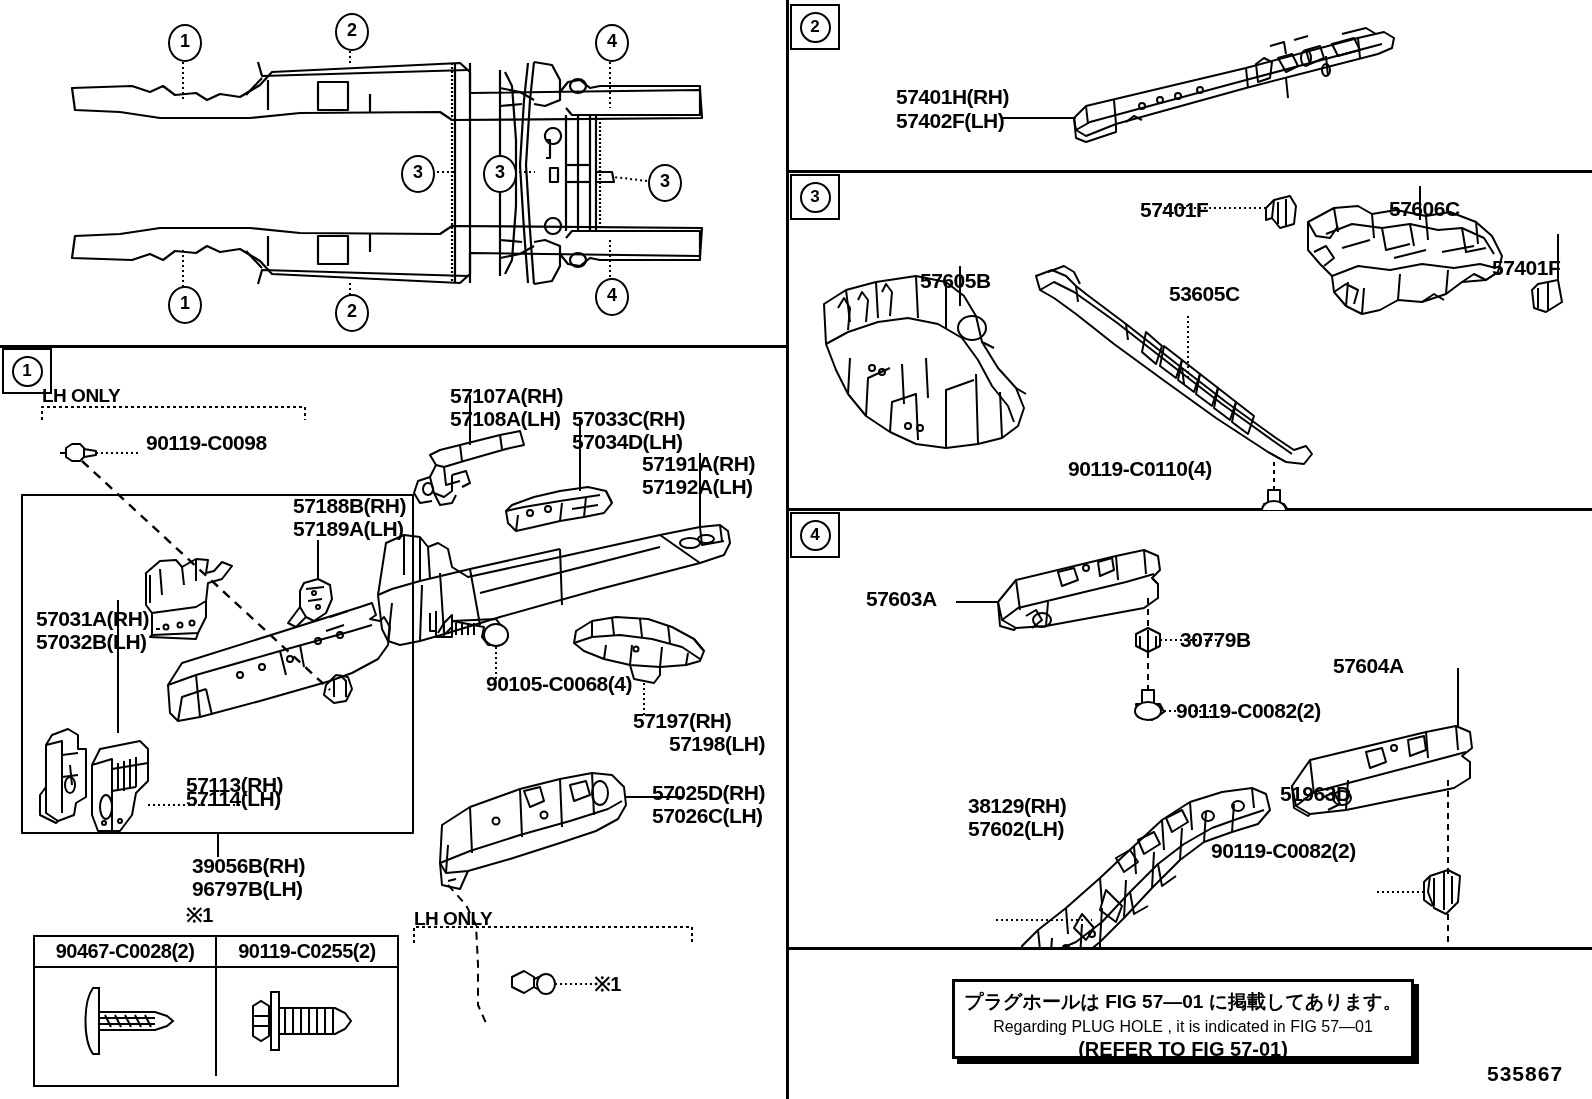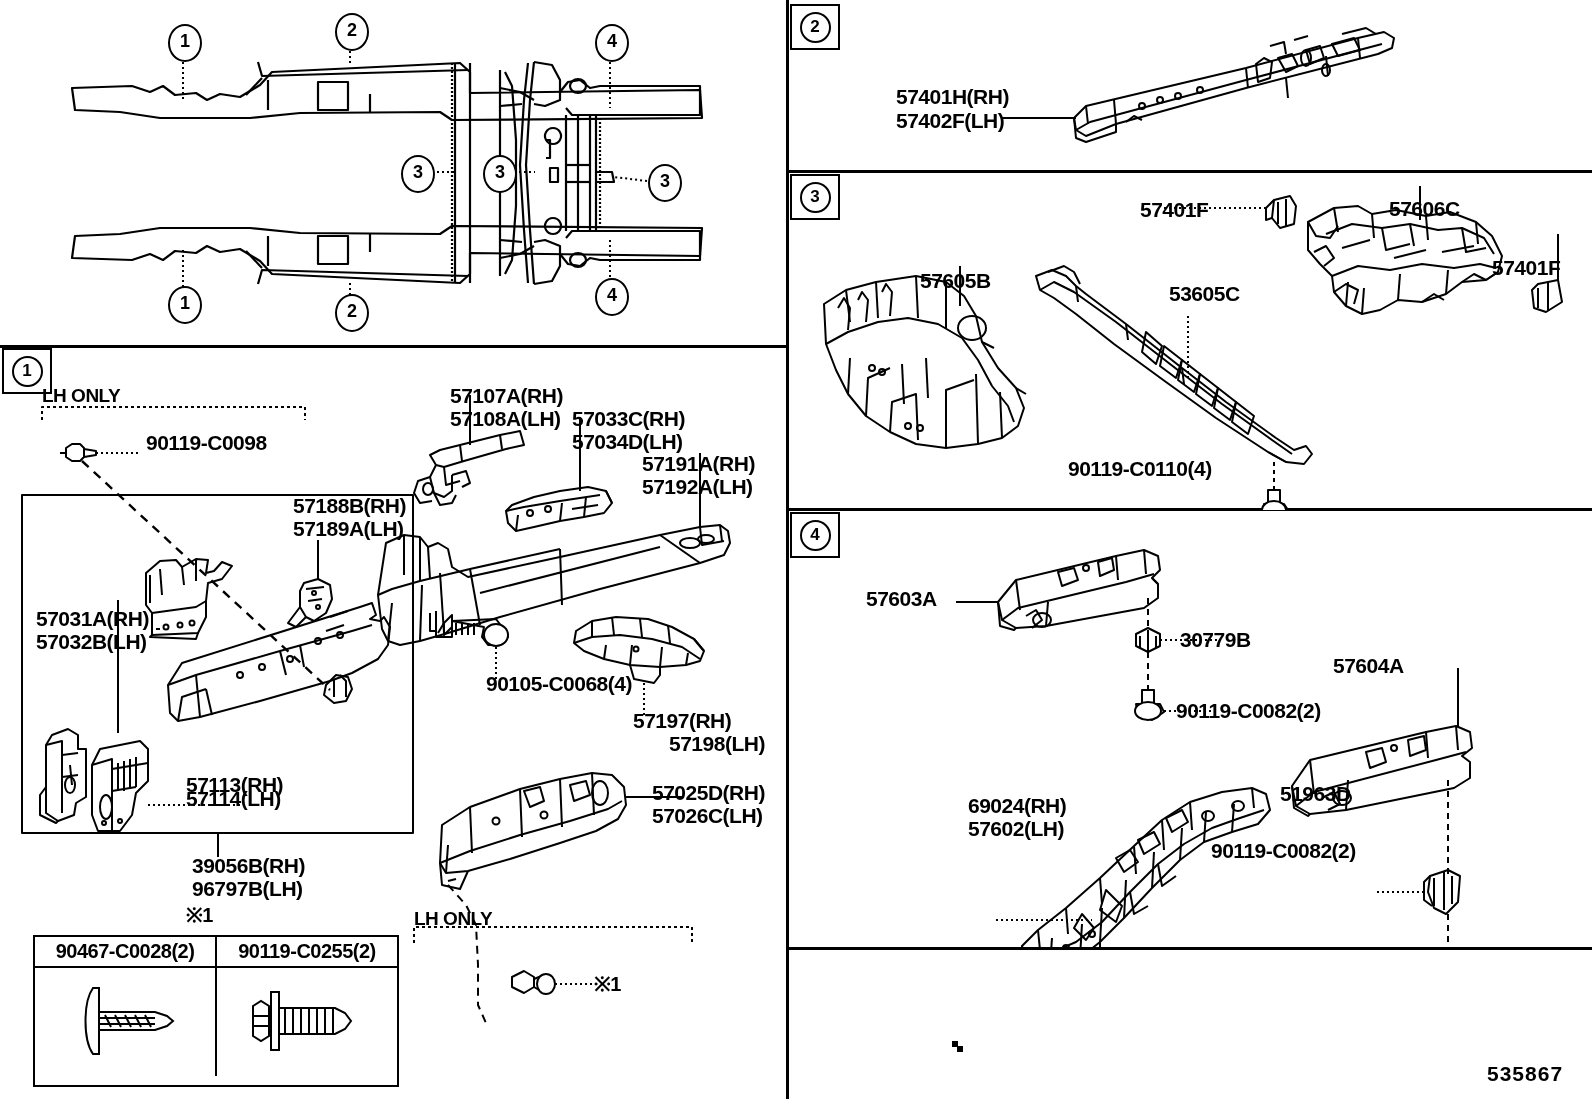--- a/index.html
+++ b/index.html
@@ -585,20 +585,25 @@
 
       <path d="M210 410 L306 410" stroke-dasharray="2,3"></path>
     </g>
   </svg>
   <div class="lbl pn" style="left:866px;top:588px;">57603A</div>
   <div class="lbl pn" style="left:1180px;top:629px;">30779B</div>
   <div class="lbl pn" style="left:1176px;top:700px;">90119-C0082(2)</div>
   <div class="lbl pn" style="left:1333px;top:655px;">57604A</div>
   <div class="lbl pn" style="left:1280px;top:783px;">51963D</div>
   <div class="lbl pn" style="left:1211px;top:840px;">90119-C0082(2)</div>
-  <div class="lbl pn" style="left:968px;top:795px;">69024(RH)</div>
+  <div class="lbl pn" style="left:968px;top:795px;">38129(RH)</div>
   <div class="lbl pn" style="left:968px;top:818px;">57602(LH)</div>
 
   <div class="notebox" style="left:952px;top:1041px;width:0;height:0;"></div>
+  <div class="notebox" style="left:952px;top:979px;width:456px;height:74px;">
+    <div class="nl1">プラグホールは FIG 57—01 に掲載してあります。</div>
+    <div class="nl2">Regarding  PLUG  HOLE , it is indicated in FIG  57—01</div>
+    <div class="nl3">(REFER TO FIG 57-01)</div>
+  </div>
 
   <div class="dnum" style="left:1487px;top:1062px;">535867</div>
 
 </div>
 
 </body></html>

